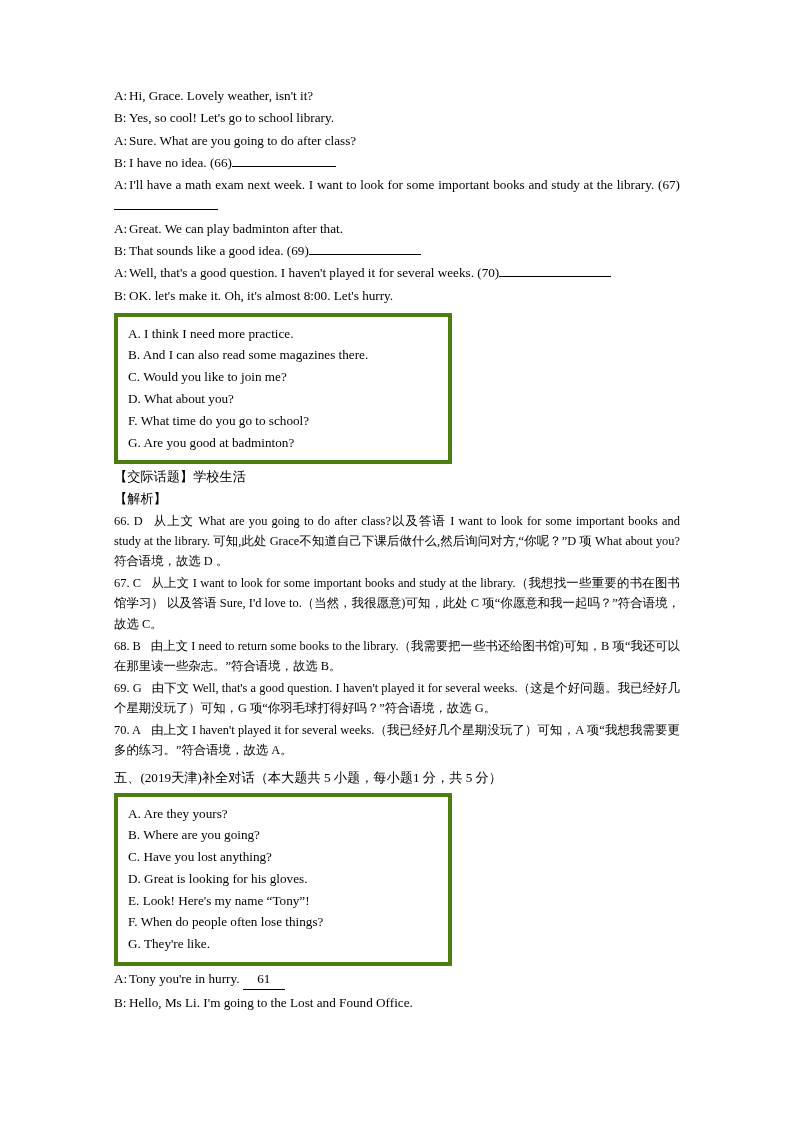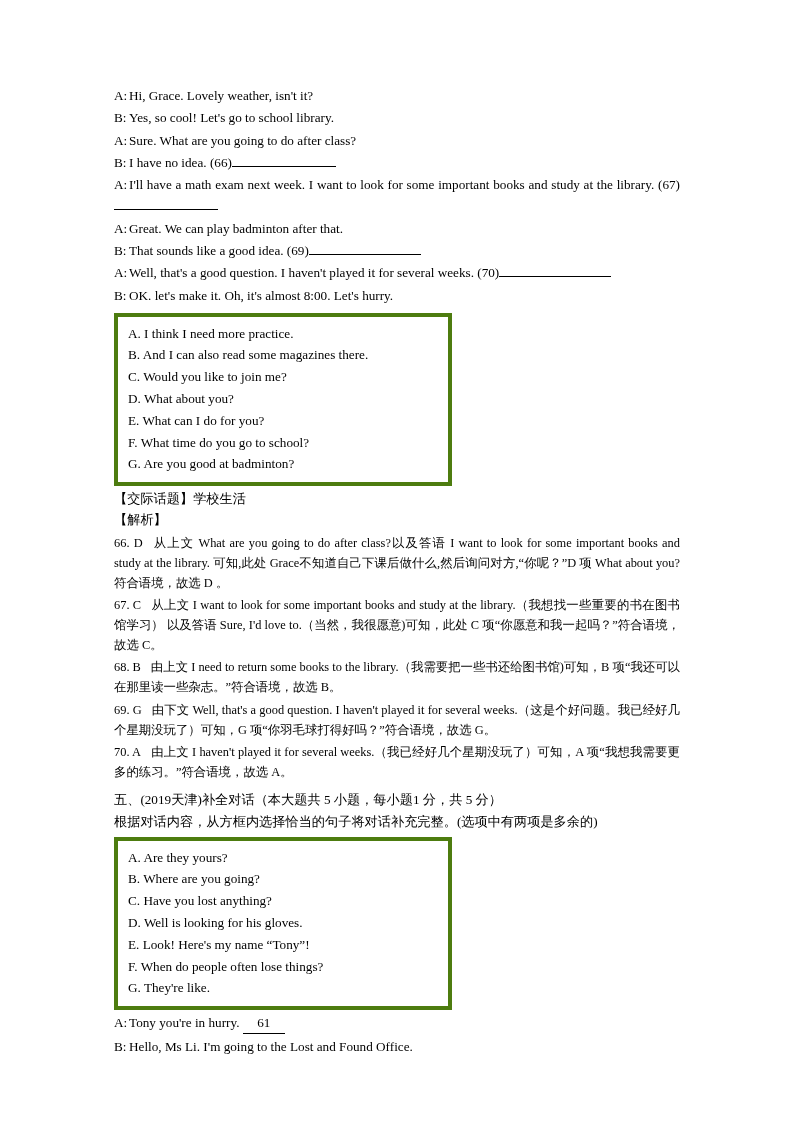--- a/index.html
+++ b/index.html
@@ -134,21 +134,20 @@
     <p class="dialogue-line">
       <span class="spk">B:</span><span>OK. let's make it. Oh, it's almost 8:00. Let's hurry.</span>
     </p>
   </div>
 
   <div class="options-box">
     <div class="opt">A. I think I need more practice.</div>
     <div class="opt">B. And I can also read some magazines there.</div>
     <div class="opt">C. Would you like to join me?</div>
     <div class="opt">D. What about you?</div>
-    <div class="opt">E. What can I do for you?</div>
     <div class="opt">F. What time do you go to school?</div>
     <div class="opt">G. Are you good at badminton?</div>
   </div>
 
   <p class="tag-line">【交际话题】学校生活</p>
   <p class="tag-line">【解析】</p>
 
   <div>
     <p class="analysis">
       <span class="num">66. D</span><span class="txt">从上文 What are you going to do after class?以及答语 I want to look for some important books and study at the library. 可知,此处 Grace不知道自己下课后做什么,然后询问对方,“你呢？”D 项 What about you?符合语境，故选 D 。</span>
@@ -161,27 +160,26 @@
     </p>
     <p class="analysis">
       <span class="num">69. G</span><span class="txt">由下文 Well, that's a good question. I haven't played it for several weeks.（这是个好问题。我已经好几个星期没玩了）可知，G 项“你羽毛球打得好吗？”符合语境，故选 G。</span>
     </p>
     <p class="analysis">
       <span class="num">70. A</span><span class="txt">由上文 I haven't played it for several weeks.（我已经好几个星期没玩了）可知，A 项“我想我需要更多的练习。”符合语境，故选 A。</span>
     </p>
   </div>
 
   <p class="section-head">五、(2019天津)补全对话（本大题共 5 小题，每小题1 分，共 5 分）</p>
-  <p class="section-sub">根据对话内容，从方框内选择恰当的句子将对话补充完整。(选项中有两项是多余的)</p>
 
   <div class="options-box second">
     <div class="opt">A. Are they yours?</div>
     <div class="opt">B. Where are you going?</div>
     <div class="opt">C. Have you lost anything?</div>
-    <div class="opt">D. Well is looking for his gloves.</div>
+    <div class="opt">D. Great is looking for his gloves.</div>
     <div class="opt">E. Look! Here's my name “Tony”!</div>
     <div class="opt">F. When do people often lose things?</div>
     <div class="opt">G. They're like.</div>
   </div>
 
   <p class="tail-line">
     <span class="spk">A:</span><span>Tony you're in hurry.</span>
     <span class="inline-blank">61</span>
   </p>
   <p class="tail-line">

